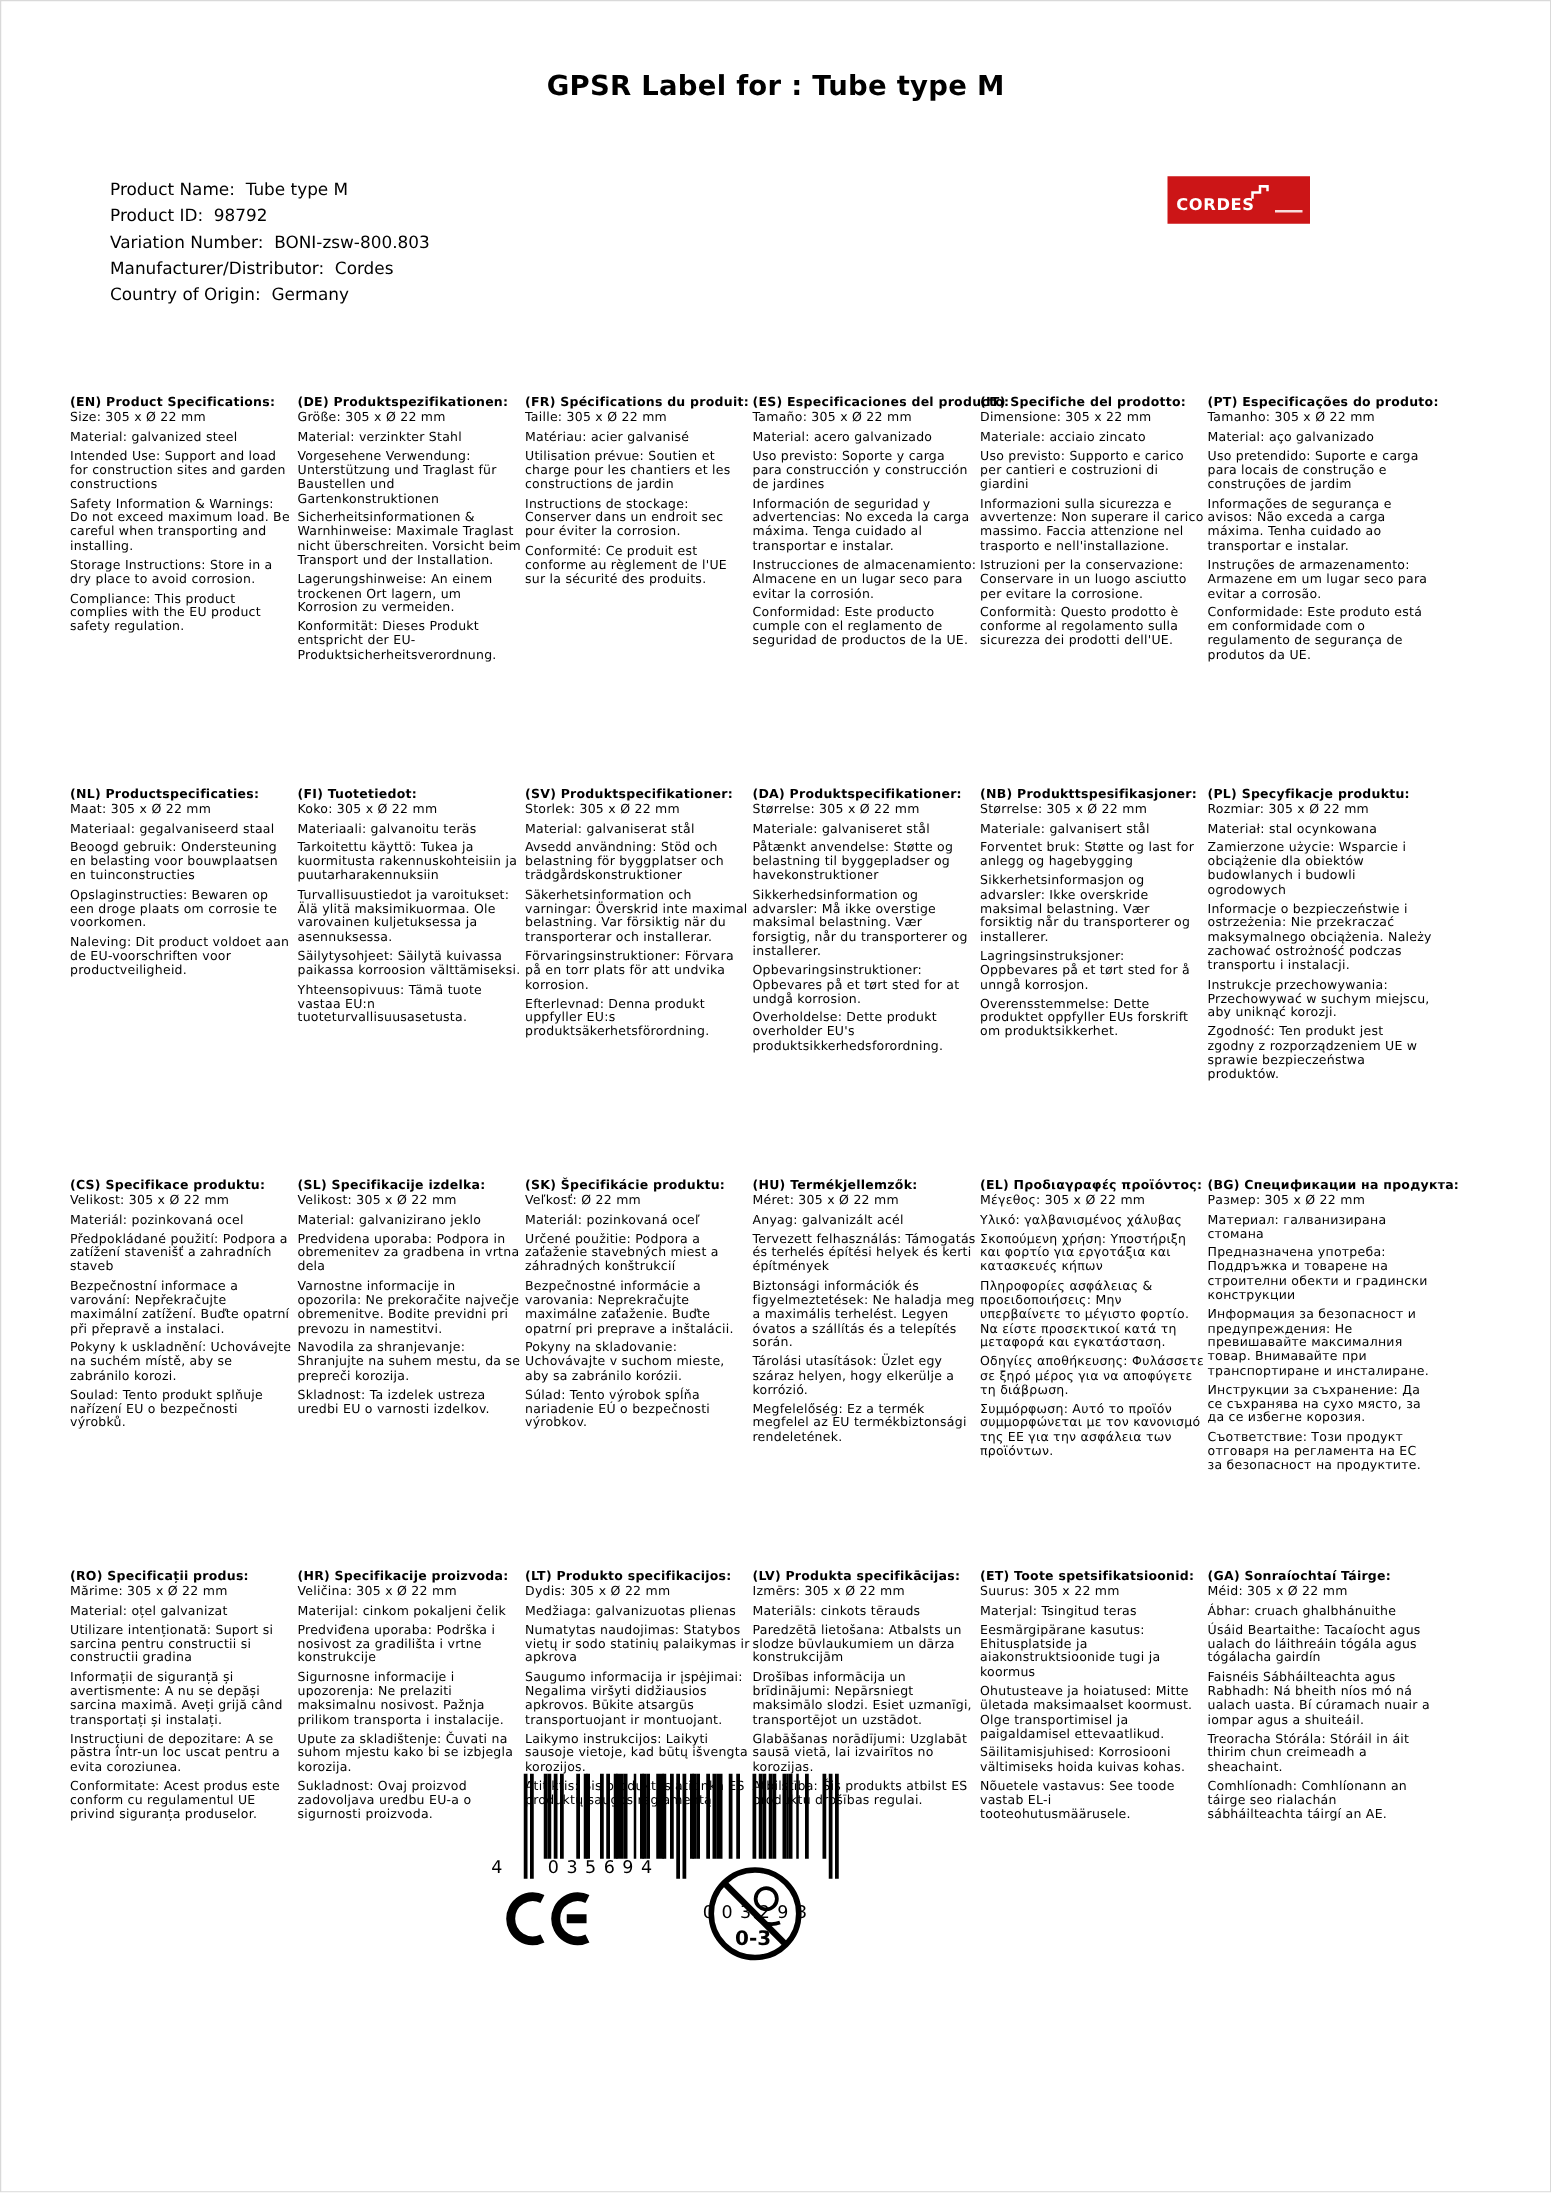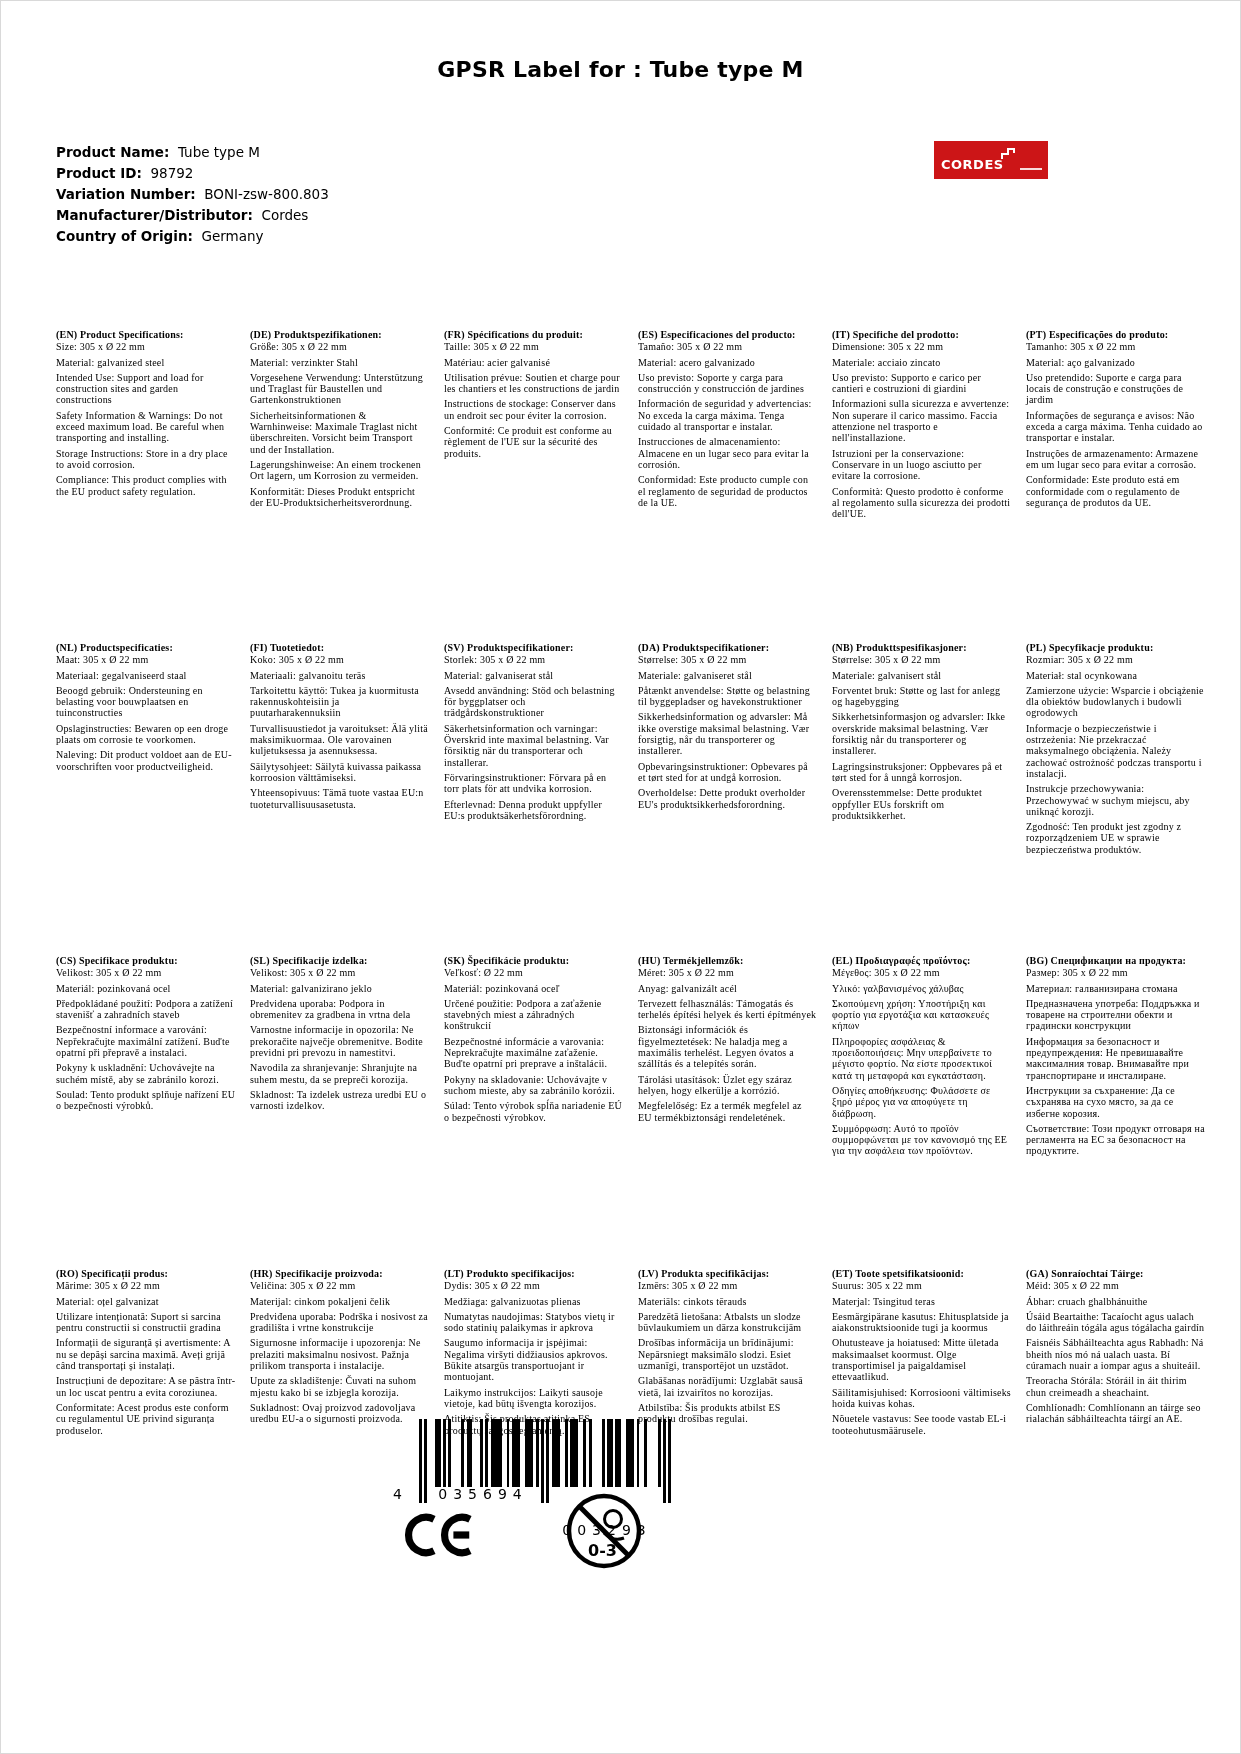--- a/index.html
+++ b/index.html
@@ -11,41 +11,41 @@
   }
   .title {
     position:absolute; top:56px; left:0; width:100%;
     text-align:center; font-size:22px; font-weight:700; letter-spacing:.2px;
   }
   .info {
     position:absolute; left:55px; top:141px;
     font-size:13.5px; line-height:21px;
   }
   .info .field { white-space:nowrap; }
-  .info .lbl { font-weight:700; }
+  .info .lbl { font-weight:400;margin-left:32px; }
   .info .val { font-weight:400; }
 
   .logo {
     position:absolute; left:933px; top:140px; width:114px; height:38px;
     background:#cc1517;
   }
   .logo-text {
     position:absolute; left:7px; bottom:7px; color:#fff;
     font-size:13px; font-weight:700; letter-spacing:.5px;
   }
   .logo-arrows { position:absolute; left:66px; top:4px; }
   .logo-tagline {
     position:absolute; right:6px; bottom:9px; width:22px; height:2px;
     background:rgba(255,255,255,.85);
   }
 
   .grid {
-    position:absolute; left:55px; top:328px;
+    position:absolute; left:55px; top:316px;
     display:grid; grid-template-columns:repeat(6,182px);
-    column-gap:12px; grid-auto-rows:313px;font-family:Liberation Serif, serif;
+    grid-auto-rows:313px;
   }
   .block { font-size:10px; line-height:11.3px; letter-spacing:.2px; width:180px; }
   .block-title { font-weight:700; font-size:10px; white-space:nowrap; margin-bottom:1px; }
   .block p { margin:0 0 4px 0; }
 
   .barcode { position:absolute; left:418px; top:1418px; width:252px; height:84px; }
   .bars { position:absolute; inset:0; }
   .bar { position:absolute; top:0; height:68px; background:#000; display:block; }
   .bar.tall { height:84px; }
   .bc-first { position:absolute; left:-26px; top:67px; font-size:14px; }

